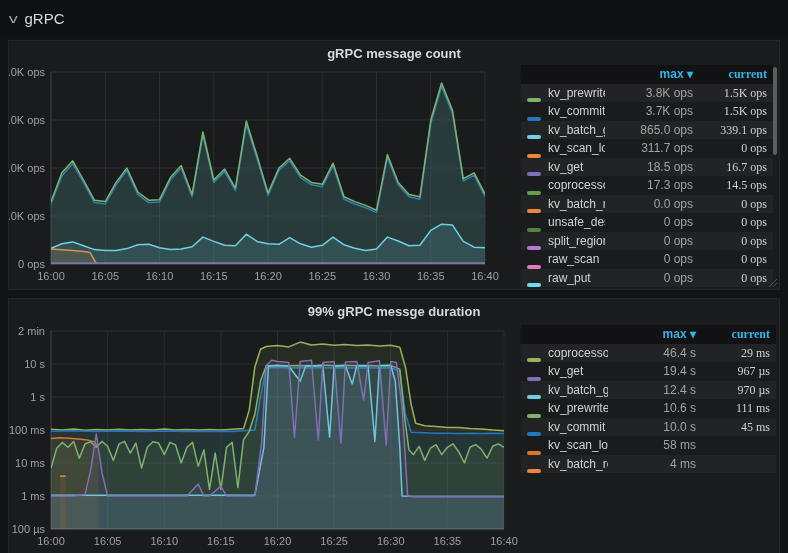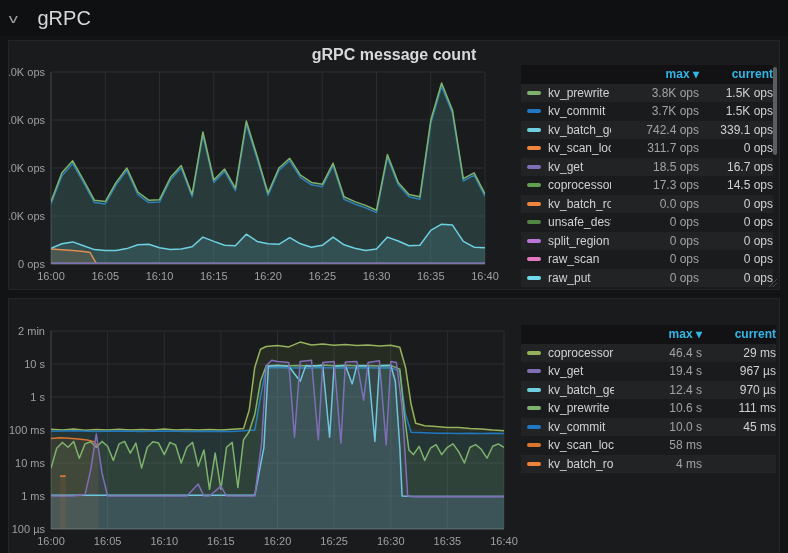--- a/index.html
+++ b/index.html
@@ -1,38 +1,38 @@
 <!DOCTYPE html>
 <html><head>
 <meta charset="utf-8">
 <style>
   html,body{margin:0;padding:0;background:#121314;}
   .page{position:relative;width:788px;height:553px;background:#121314;overflow:hidden;
         font-family:"Liberation Sans",sans-serif;color:#d8d9da;}
   .row-header{position:absolute;left:0;top:0;width:788px;height:36px;background:#0f1011;
               display:flex;align-items:center;}
   .row-chevron{color:#9da0a3;font-size:13px;margin-left:10px;cursor:pointer;transform:scaleX(1.4);}
-  .row-title{font-size:20px;color:#d8d9da;margin-left:21px;cursor:pointer;}
+  .row-title{font-size:15px;color:#d8d9da;margin-left:8px;cursor:pointer;}
   .panel{position:absolute;left:8px;width:772px;background:#1a1b1d;border:1px solid #232527;box-sizing:border-box;}
   #panel1{top:40px;height:250px;}
   #panel2{top:298px;height:262px;}
   .panel-title{position:absolute;left:0;top:5px;width:100%;text-align:center;
-               font-size:16px;font-weight:bold;color:#d8d9da;cursor:pointer;}
+               font-size:13px;font-weight:bold;color:#d8d9da;cursor:pointer;}
   .chart{position:absolute;left:0;top:0;}
   svg text{font-family:"Liberation Sans",sans-serif;fill:#9da0a3;font-size:11px;}
   .legend{position:absolute;font-size:12px;}
   #legend1{left:512px;top:24px;width:252px;}
   #legend2{left:512px;top:26px;width:255px;}
-  .lrow{display:flex;align-items:center;height:18.5px;line-height:18.5px;white-space:nowrap;}
+  .lrow{display:flex;align-items:flex-end;height:18.5px;line-height:18.5px;white-space:nowrap;}
   .lrow.alt{background:rgba(255,255,255,0.035);}
   .lrow.lhead{background:rgba(0,0,0,0.30);}
   .swatch{display:inline-block;width:14px;height:4px;border-radius:2px;margin:0 7px 0 6px;flex:none;}
   .lname{flex:1;color:#d0d2d4;cursor:pointer;overflow:hidden;}
   .lmax{width:88px;text-align:right;color:#a3a3a3;}
-  .lcur{width:74px;text-align:right;color:#d0d2d4;}
+  .lcur{width:74px;text-align:right;color:#d0d2d4;padding-right:6px;font-family:Liberation Serif, serif;}
   .lhead .lmax,.lhead .lcur{color:#33b5e5;font-weight:bold;cursor:pointer;}
   .vscroll{position:absolute;right:2px;top:26px;width:4px;height:88px;background:#5a5d61;border-radius:2px;cursor:pointer;}
   .resize-handle{position:absolute;right:2px;bottom:2px;width:10px;height:10px;cursor:nwse-resize;
      background:repeating-linear-gradient(135deg,transparent,transparent 2px,#55585c 2px,#55585c 3px);
      clip-path:polygon(100% 0,100% 100%,0 100%);opacity:.8;}
 </style>
 </head>
 <body>
 
 <div class="page">
@@ -105,21 +105,21 @@
         </div>
         <div class="lrow">
           <span class="swatch" style="background:#1f78c1"></span>
           <span class="lname">kv_commit</span>
           <span class="lmax">3.7K ops</span>
           <span class="lcur">1.5K ops</span>
         </div>
         <div class="lrow alt">
           <span class="swatch" style="background:#6ed0e0"></span>
           <span class="lname">kv_batch_get</span>
-          <span class="lmax">742.4 ops</span>
+          <span class="lmax">865.0 ops</span>
           <span class="lcur">339.1 ops</span>
         </div>
         <div class="lrow">
           <span class="swatch" style="background:#ef843c"></span>
           <span class="lname">kv_scan_lock</span>
           <span class="lmax">311.7 ops</span>
           <span class="lcur">0 ops</span>
         </div>
         <div class="lrow alt">
           <span class="swatch" style="background:#806eb7"></span>
@@ -162,20 +162,21 @@
           <span class="lname">raw_put</span>
           <span class="lmax">0 ops</span>
           <span class="lcur">0 ops</span>
         </div>
       </div>
     <div class="vscroll"></div>
     <div class="resize-handle"></div>
   </div>
 
   <div class="panel" id="panel2">
+    <div class="panel-title">99% gRPC messge duration</div>
     <svg class="chart" width="772" height="260">
         <clipPath id="clip1">
           <rect x="42" y="32" width="453" height="198"></rect>
         </clipPath>
         <line x1="42" y1="32" x2="495" y2="32" stroke="#2b2e32" stroke-width="1"></line>
         <text x="36" y="36" text-anchor="end">2 min</text>
         <line x1="42" y1="65" x2="495" y2="65" stroke="#2b2e32" stroke-width="1"></line>
         <text x="36" y="69" text-anchor="end">10 s</text>
         <line x1="42" y1="98" x2="495" y2="98" stroke="#2b2e32" stroke-width="1"></line>
         <text x="36" y="102" text-anchor="end">1 s</text>

